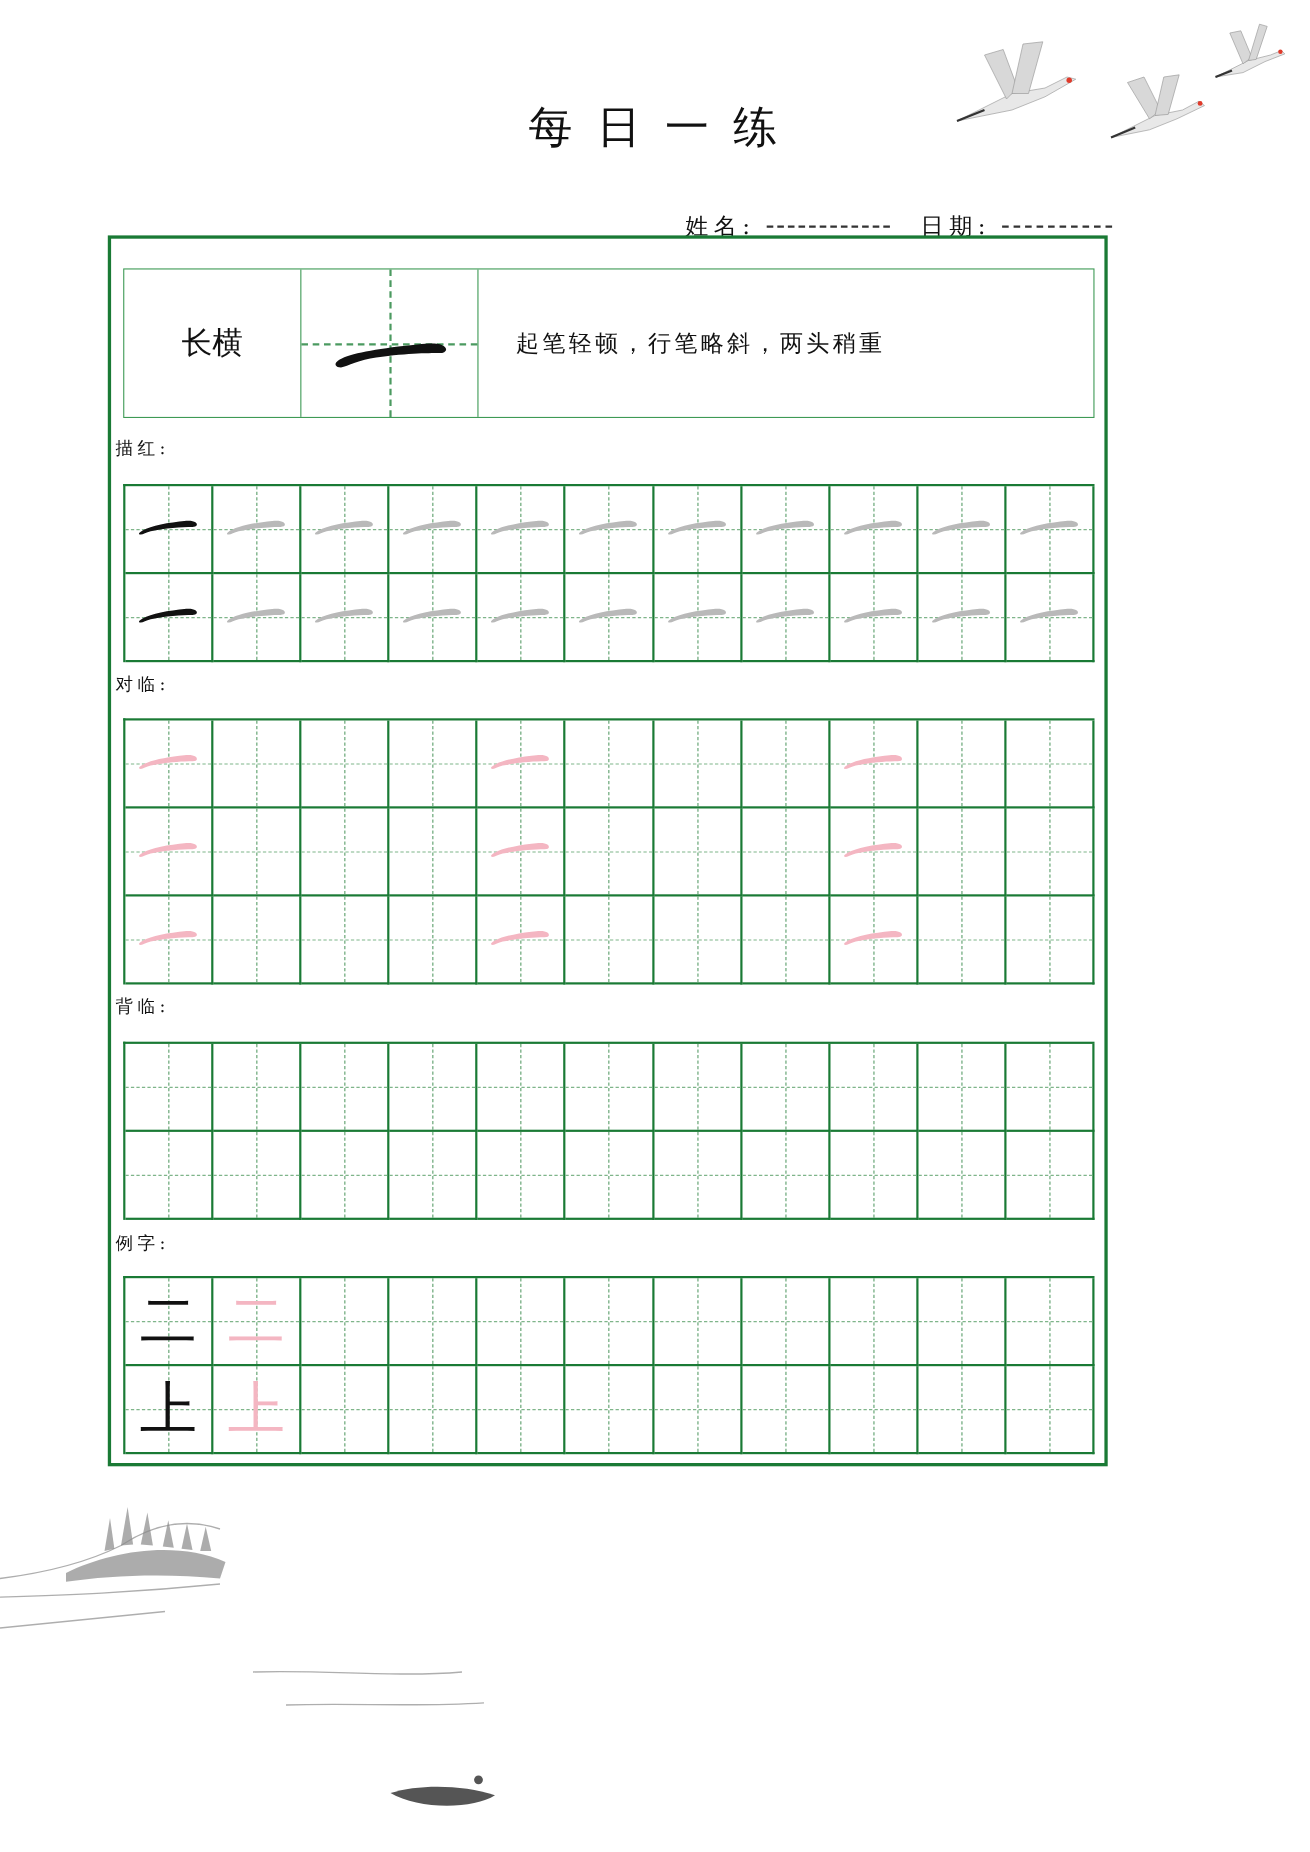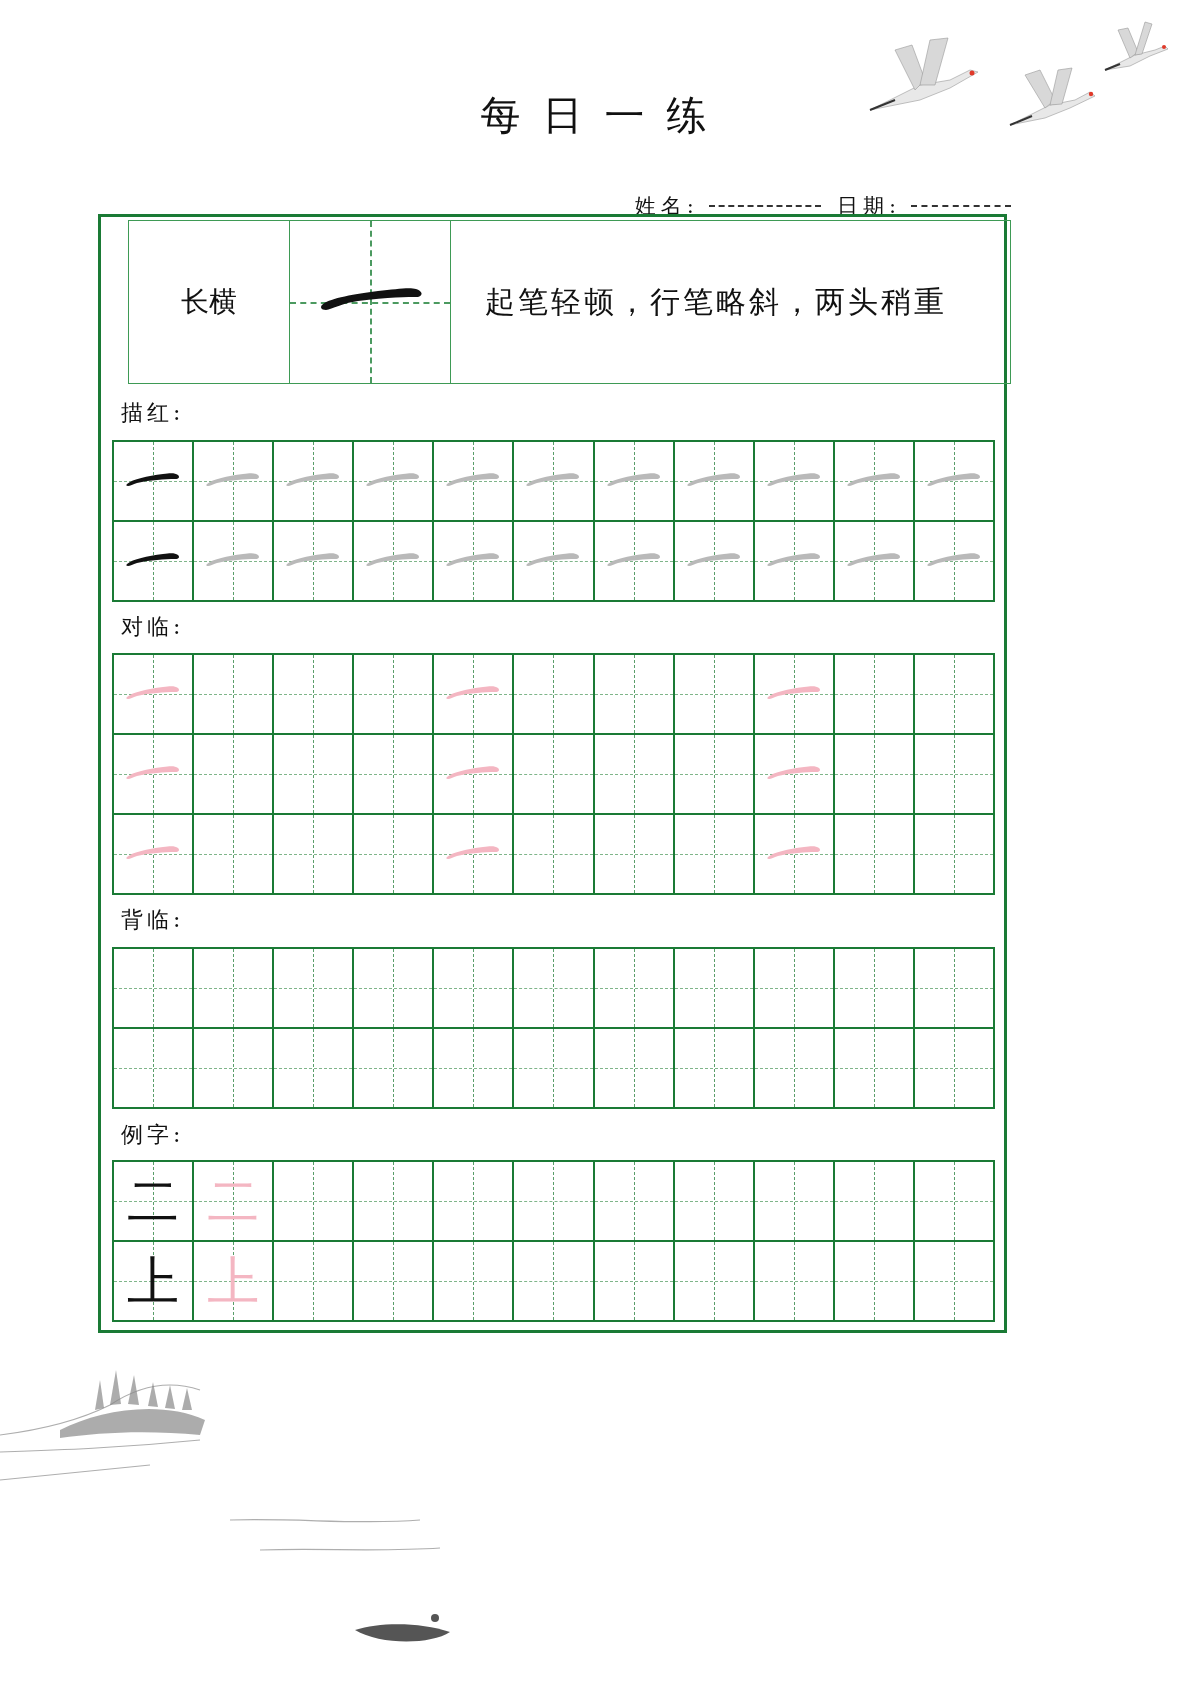--- a/index.html
+++ b/index.html
@@ -1,29 +1,29 @@
 <!DOCTYPE html>
 <html><head>
 <meta charset="utf-8">
 <style>
   html,body{margin:0;padding:0;background:#fff;}
   body{width:1191px;height:1684px;position:relative;overflow:hidden;font-family:"DejaVu Serif","Liberation Serif",serif;color:#111;}
   .title{position:absolute;left:0;right:0;top:88px;text-align:center;font-size:40px;letter-spacing:22px;font-weight:400;padding-left:18px;}
-  .meta{position:absolute;top:192px;right:180px;font-size:21px;display:flex;gap:16px;align-items:baseline;}
+  .meta{position:absolute;top:192px;right:180px;font-size:21px;display:flex;gap:28px;align-items:baseline;}
   .meta .blank{display:inline-block;border-bottom:2px dashed #333;height:0;margin-left:10px;position:relative;top:-6px;}
   .meta .f{display:flex;align-items:baseline;letter-spacing:5px;}
   .frame{position:absolute;left:98px;top:214px;width:909px;height:1119px;border:3px solid #1a7a35;box-sizing:border-box;}
-  .head-table{position:absolute;left:112px;top:220px;width:883px;height:164px;border:1.5px solid #3e9a55;box-sizing:border-box;display:flex;margin-left:16px;}
+  .head-table{position:absolute;left:112px;top:244px;width:883px;height:136px;border:1.5px solid #3e9a55;box-sizing:border-box;display:flex;}
   .head-table .c1{width:160px;border-right:1.5px solid #3e9a55;display:flex;align-items:center;justify-content:center;font-size:28px;}
   .head-table .c2{width:160px;border-right:1.5px solid #3e9a55;position:relative;}
-  .head-table .c3{flex:1;display:flex;align-items:center;padding-left:34px;font-size:30px;letter-spacing:3px;}
+  .head-table .c3{flex:1;display:flex;align-items:center;padding-left:34px;font-size:21px;letter-spacing:3px;}
   .dh{position:absolute;left:0;right:0;top:50%;border-top:2px dashed #4b9a60;}
   .dv{position:absolute;top:0;bottom:0;left:50%;border-left:2px dashed #4b9a60;}
   .big-stroke{position:absolute;left:28px;top:62px;width:108px;height:28px;}
-  .label{position:absolute;left:121px;font-size:22px;letter-spacing:4px;}
+  .label{position:absolute;left:105px;font-size:16px;letter-spacing:4px;}
   .grid{position:absolute;left:112px;width:883px;display:grid;grid-template-columns:repeat(11,1fr);border-top:2px solid #1a7a35;border-left:2px solid #1a7a35;box-sizing:border-box;}
   .cell{height:80px;border-right:2px solid #1a7a35;border-bottom:2px solid #1a7a35;position:relative;box-sizing:border-box;display:flex;align-items:center;justify-content:center;}
   .cell .dh{border-top:1.5px dashed #7fb58a;}
   .cell .dv{border-left:1.5px dashed #5a9e6a;}
   .glyph{position:relative;z-index:2;font-size:52px;line-height:1;}
   .stroke{position:relative;z-index:2;width:56px;height:18px;margin-top:-6px;}
   .deco-cranes{position:absolute;right:0;top:0;width:391px;height:140px;}
   .deco-land{position:absolute;left:0;top:1360px;width:600px;height:324px;}
 </style>
 </head>

